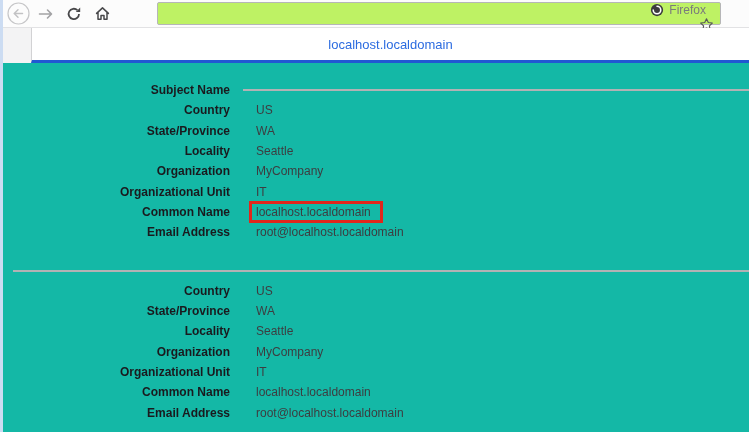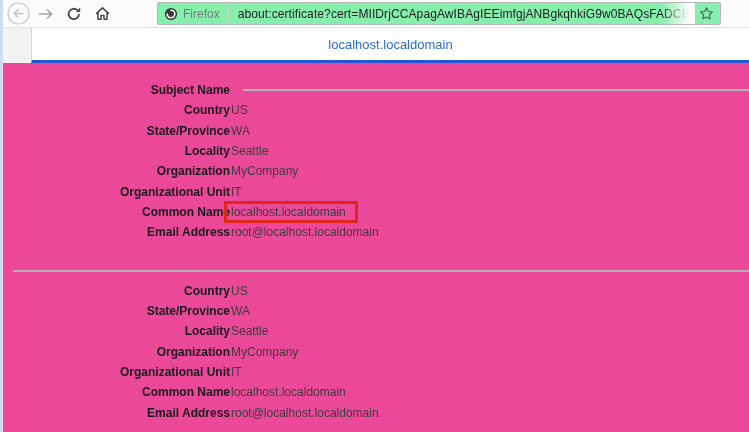--- a/index.html
+++ b/index.html
@@ -16,25 +16,26 @@
   .toolbar {
     position:absolute; top:0; left:0; right:0; height:28px;
     background:#fcfcfc;
     border-bottom:1px solid #e2e2e4;
     display:flex; align-items:center;
   }
   .nav-btns { display:flex; align-items:center; gap:4px; padding-left:6px; }
   .nav-btn { width:24px; height:24px; display:flex; align-items:center; justify-content:center; }
   .addressbar {
     position:absolute; left:157px; top:2px; width:564px; height:23px;
-    background:#86efac;
+    background:#bef264;
     border:1px solid #b6b6b8;
     border-radius:2px;
-    display:flex; align-items:center;
+    display:flex; align-items:flex-end;
     padding:0 6px;
+    flex-direction:column;
   }
   .brand { display:flex; align-items:center; gap:5px; padding-right:8px; }
   .brand-label { font-size:12px; color:#7a7a7c; }
   .ab-sep { width:1px; height:15px; background:#d4d4d6; }
   .url-wrap { flex:1; position:relative; overflow:hidden; padding-left:9px; height:100%; display:flex; align-items:center; }
   .url-text { font-size:12px; color:#202023; white-space:nowrap; letter-spacing:0.1px; }
   .url-fade { position:absolute; right:0; top:0; bottom:0; width:34px;
     background:linear-gradient(to right, rgba(255,255,255,0), #ffffff 85%); }
   .star-wrap { padding-left:4px; display:flex; align-items:center; }
 
@@ -47,27 +48,27 @@
   .cert-tab {
     flex:1; background:#ffffff;
     border-left:1px solid #d2d2d4;
     border-bottom:3px solid #2158d2;
     display:flex; align-items:center; justify-content:center;
     font-size:13px; color:#2b6be0;
     cursor:pointer;
   }
 
   
-  .content { position:absolute; top:63px; left:0; right:0; bottom:0; background:#ec4899; padding-top:17px; }
+  .content { position:absolute; top:63px; left:0; right:0; bottom:0; background:#14b8a6; padding-top:17px; }
   .row { display:flex; align-items:center; height:20.3px; }
   .row .label {
     width:230px; text-align:right; font-weight:bold;
     font-size:12px; color:#1a1a1e; flex:none;
   }
-  .row .value { margin-left:1px; font-size:12px; color:#3d3d40; }
+  .row .value { margin-left:26px; font-size:12px; color:#3d3d40; }
   .row.head .rule { flex:1; height:2px; background:#b2b2b4; margin-left:13px; }
   .section-issuer { margin-top:18px; }
   .redbox {
     display:inline-block;
     border:3px solid #e1261c;
     padding:1px 9px 1px 4px;
     margin:-5px 0 -5px -7px;
     background:transparent;
   }
 

